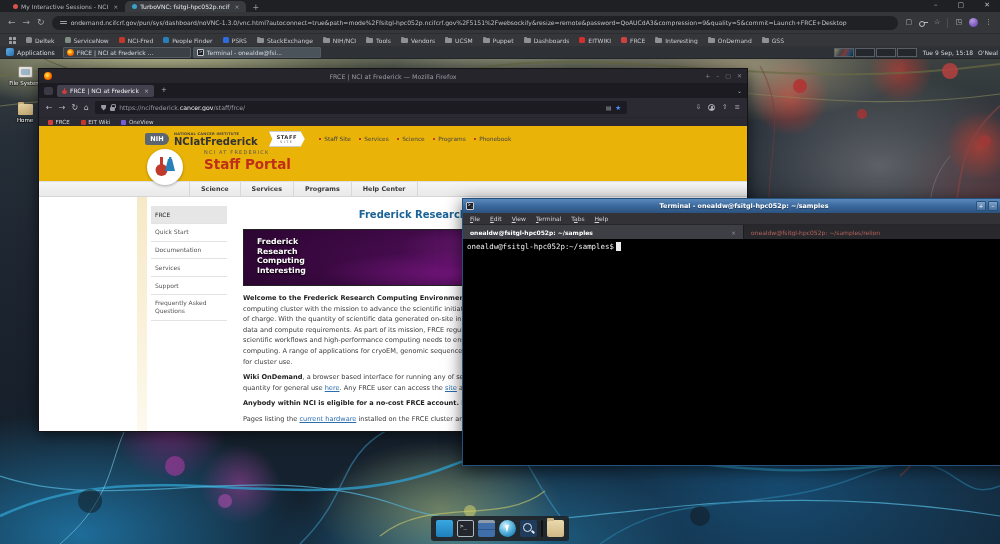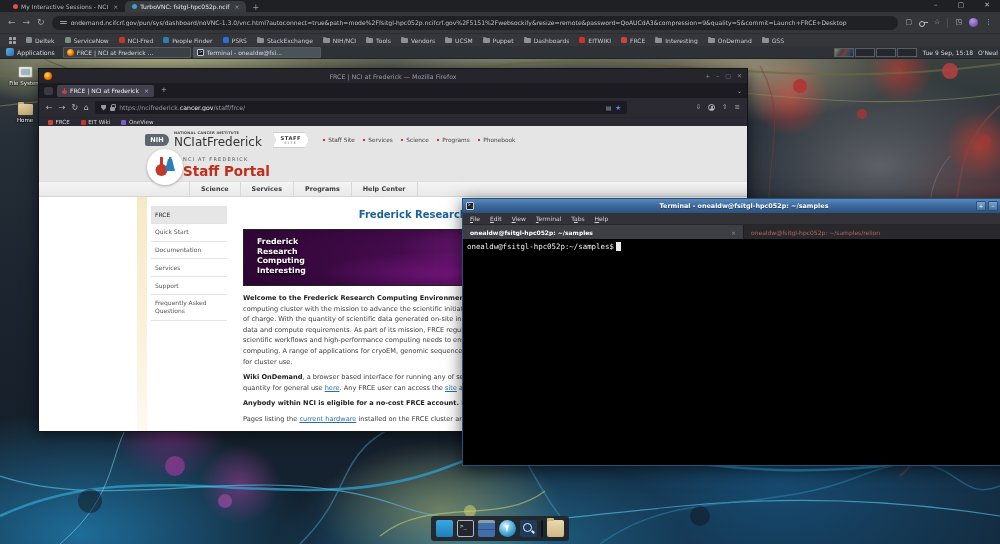--- a/index.html
+++ b/index.html
@@ -104,32 +104,32 @@
 .ff-right{display:flex;gap:7px;color:#b9b9c2;font-size:6.5px;margin-left:auto;align-items:center;line-height:1;}
 .mini-person{width:7px;height:7px;border:1px solid #b9b9c2;border-radius:50%;position:relative;}
 .mini-person::before{content:"";position:absolute;left:2px;top:1px;width:1.6px;height:1.6px;border-radius:50%;background:#b9b9c2;}
 .mini-person::after{content:"";position:absolute;left:1px;top:3.2px;width:3.6px;height:2px;border-radius:2px 2px 0 0;background:#b9b9c2;}
 .ff-bmbar{height:9px;background:#2b2a33;display:flex;align-items:center;gap:11px;padding:0 9px;border-top:1px solid #26252c;}
 .ffbm{display:flex;align-items:center;gap:2.5px;font-size:5.6px;color:#d3d3da;white-space:nowrap;}
 .ffbm .dot{width:5px;height:5px;border-radius:1px;flex:none;}
 .ff-content{position:absolute;left:0;right:0;top:57px;bottom:0;background:#fff;overflow:hidden;}
 
 
-.pg-top{position:relative;height:55px;background:#e5e5e5;}
+.pg-top{position:relative;height:55px;background:#eab308;}
 .nih-row{position:absolute;left:106px;top:5px;display:flex;align-items:center;gap:5px;}
 .nih-box{width:24px;height:12px;background:#5b6670;border-radius:2px 6px 6px 2px;color:#fff;font-size:6.5px;font-weight:bold;display:flex;align-items:center;justify-content:center;flex:none;}
 .nih-txt .s1{font-size:3.6px;font-weight:bold;color:#444;letter-spacing:.2px;}
-.nih-txt .s2{font-size:12px;font-weight:normal;color:#333;}
+.nih-txt .s2{font-size:10px;font-weight:bold;color:#333;}
 .staff-pennant{width:36px;height:16px;background:#fff;border:1px solid #ccc;clip-path:polygon(0 0,88% 0,100% 50%,88% 100%,0 100%,10% 50%);display:flex;flex-direction:column;align-items:center;justify-content:center;margin-left:6px;flex:none;}
 .staff-pennant .b1{font-size:5.2px;font-weight:bold;color:#333;letter-spacing:.5px;}
 .staff-pennant .b2{font-size:3.2px;color:#555;letter-spacing:1.5px;}
 .util-nav{display:flex;align-items:center;gap:8px;margin-left:9px;}
 .util-item{display:flex;align-items:center;gap:3px;font-size:5.8px;color:#444;white-space:nowrap;}
 .util-dot{width:2.5px;height:2.5px;background:#c0392b;flex:none;}
-.portal-row{position:absolute;left:108px;top:23px;display:flex;align-items:center;gap:0;}
+.portal-row{position:absolute;left:108px;top:23px;display:flex;gap:21px;}
 .portal-logo{width:36px;height:36px;border-radius:50%;background:#fff;box-shadow:0 1px 3px rgba(0,0,0,.3);position:relative;z-index:1;flex:none;}
 .portal-txt .p1{font-size:5px;color:#555;letter-spacing:1.2px;}
 .portal-txt .p2{font-size:13.5px;font-weight:bold;color:#bf2e1a;margin-top:1px;}
 .pg-nav{position:absolute;top:55px;left:0;right:0;height:16px;background:linear-gradient(#f4f4f4,#e9e9e9);border-top:1px solid #e0e0e0;border-bottom:1px solid #d6d6d6;display:flex;padding-left:150px;}
 .pg-nav .ni{font-size:6.4px;font-weight:bold;color:#3a3a3a;padding:0 11px;line-height:15px;border-right:1px solid #d8d8d8;}
 .pg-nav .ni:first-child{border-left:1px solid #d8d8d8;}
 .pg-body{position:absolute;top:71px;left:0;right:0;bottom:0;background:#fff;}
 .strip{position:absolute;left:98px;top:0;bottom:0;width:10px;background:linear-gradient(180deg,#f6e9c6 0%,#faf2dc 60%,#fdf9ee 100%);}
 .sidebar{position:absolute;left:112px;top:9px;width:76px;}
 .sb-item{font-size:6px;color:#555;padding:4.5px 4px;border-bottom:1px solid #e3e3e3;line-height:1.3;}

